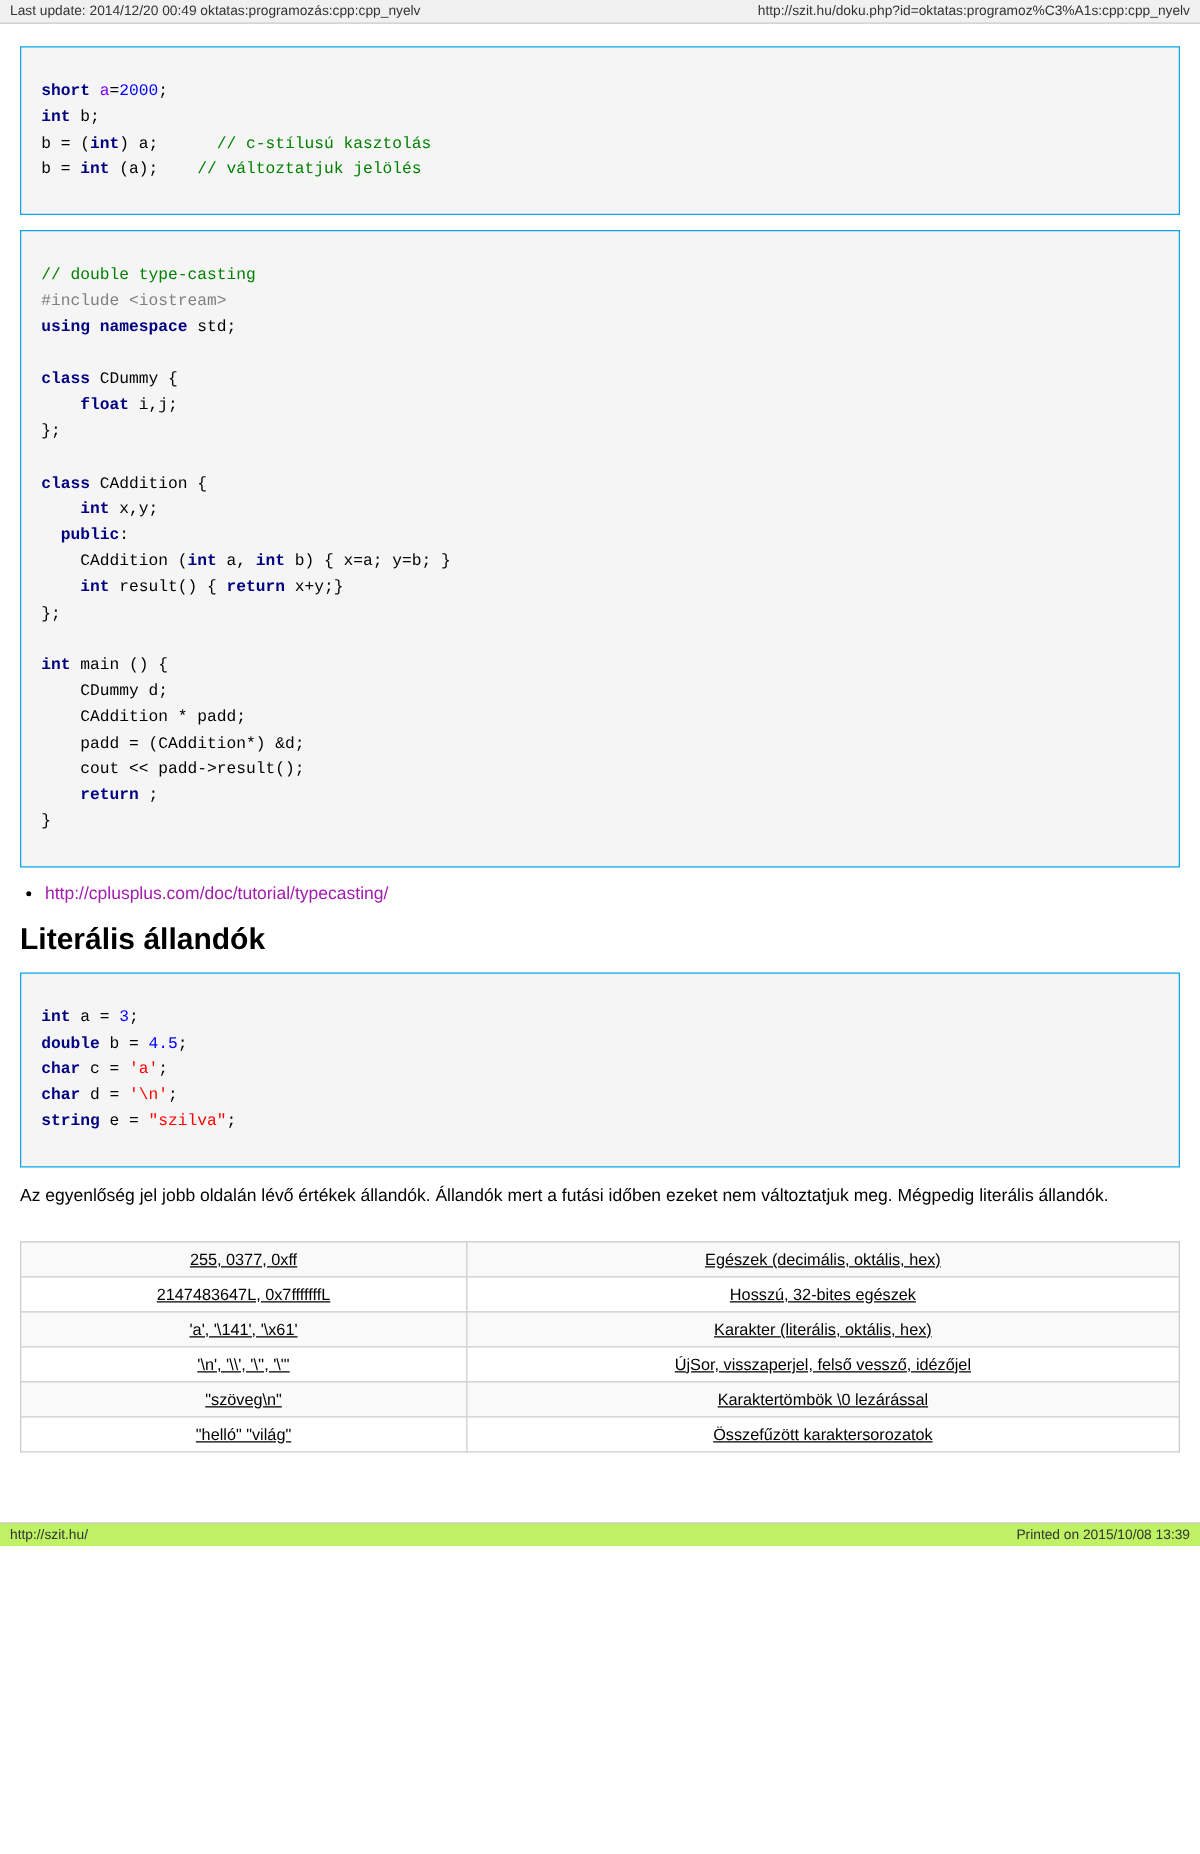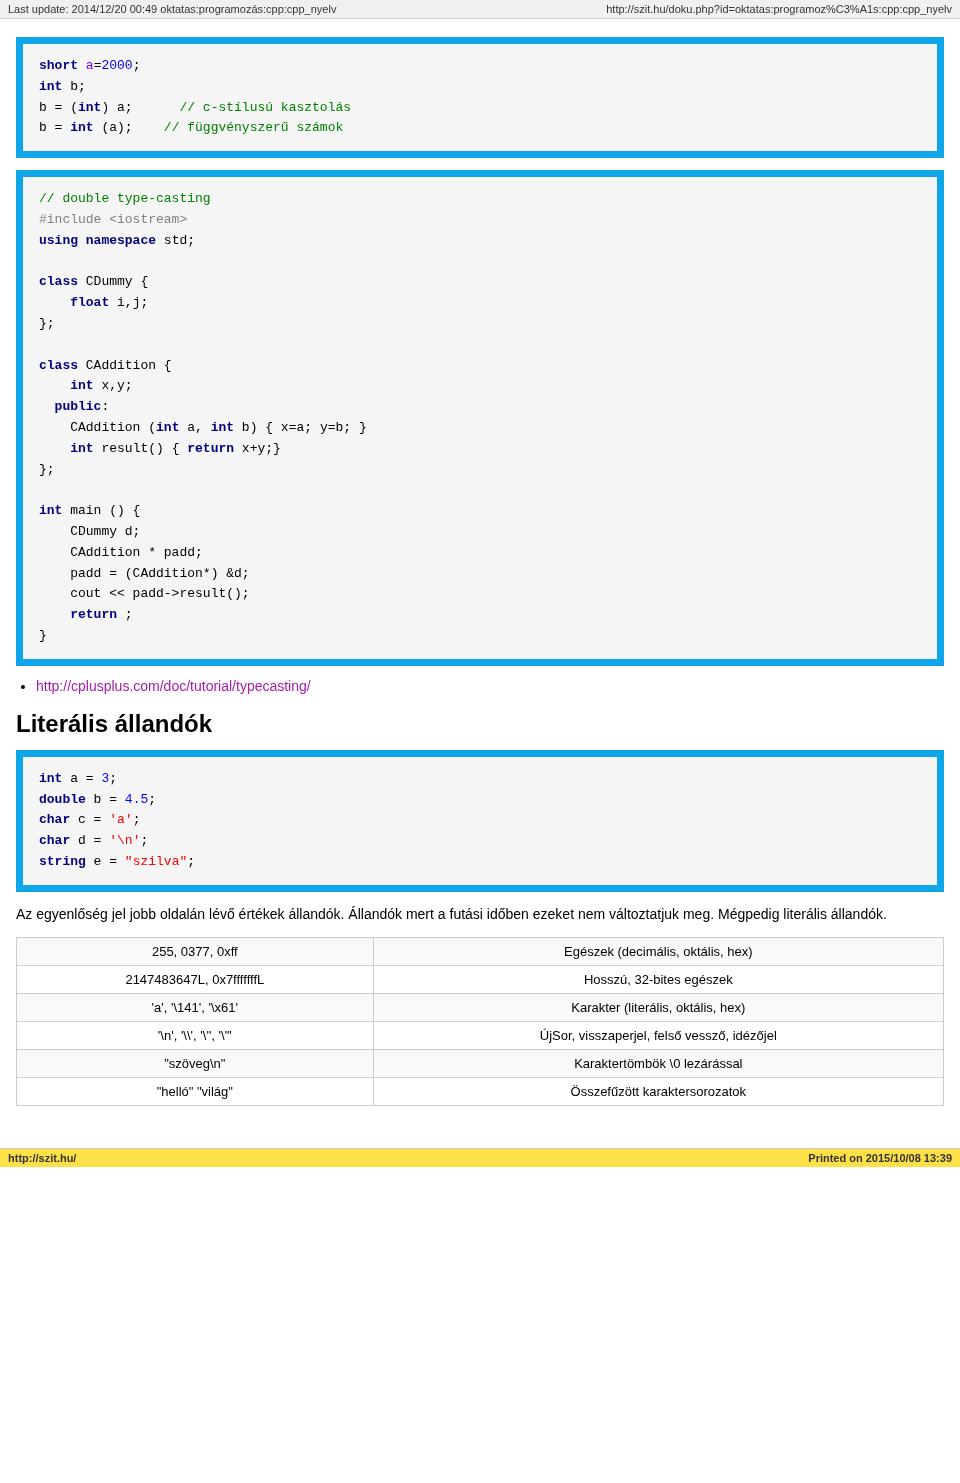--- a/index.html
+++ b/index.html
@@ -21,22 +21,22 @@
       justify-content: space-between;
       text-align: right;
     }
 
     .content {
       padding: 10px 16px 10px 16px;
     }
 
     .code-block {
       background: #f5f5f5;
-      border: 7px solid #0ea5e9;
-      padding: 12px 16px;
+      border: 1px solid #0ea5e9;
+      padding: 25px 16px;
       font-family: 'Courier New', Courier, monospace;
       font-size: 13px;
       line-height: 1.6;
       margin: 8px 0 12px 0;
       white-space: pre;
       overflow-x: auto;
     }
 
     .kw { color: #000080; font-weight: bold; }
     .cm { color: #008000; }
@@ -66,64 +66,64 @@
     }
 
     p {
       margin: 0 0;
       line-height: 1.5;
     }
 
     table {
       border-collapse: collapse;
       width: 100%;
-      margin: 12px 0;
+      margin: 26px 0;
       font-size: 13px;
+      text-decoration: underline;
     }
 
     table td {
       border: 1px solid #ccc;
       padding: 6px 12px;
       text-align: center;
     }
 
     table tr:nth-child(odd) td {
       background: #f9f9f9;
     }
 
     table tr:nth-child(even) td {
       background: #fff;
     }
 
     .bottom-bar {
       border-top: 1px solid #ccc;
-      background: #fde047;
+      background: #bef264;
       padding: 3px 8px;
       font-size: 11px;
       color: #333;
       display: flex;
       justify-content: space-between;
       margin-top: 20px;
-      font-weight: bold;
     }
   </style>
 </head>
 <body>
 
 <div class="top-bar">
   <span>Last update: 2014/12/20 00:49   oktatas:programozás:cpp:cpp_nyelv</span>
   <span>http://szit.hu/doku.php?id=oktatas:programoz%C3%A1s:cpp:cpp_nyelv</span>
 </div>
 
 <div class="content">
 
   <div class="code-block"><span class="kw">short</span> <span style="color:#8000ff">a</span>=<span class="num">2000</span>;
 <span class="kw">int</span> b;
 b = (<span class="kw">int</span>) a;      <span class="cm">// c-stílusú kasztolás</span>
-b = <span class="kw">int</span> (a);    <span class="cm">// függvényszerű számok</span></div>
+b = <span class="kw">int</span> (a);    <span class="cm">// változtatjuk jelölés</span></div>
 
   <div class="code-block"><span class="cm">// double type-casting</span>
 <span class="pp">#include &lt;iostream&gt;</span>
 <span class="kw">using namespace</span> std;
 
 <span class="kw">class</span> CDummy {
     <span class="kw">float</span> i,j;
 };
 
 <span class="kw">class</span> CAddition {

